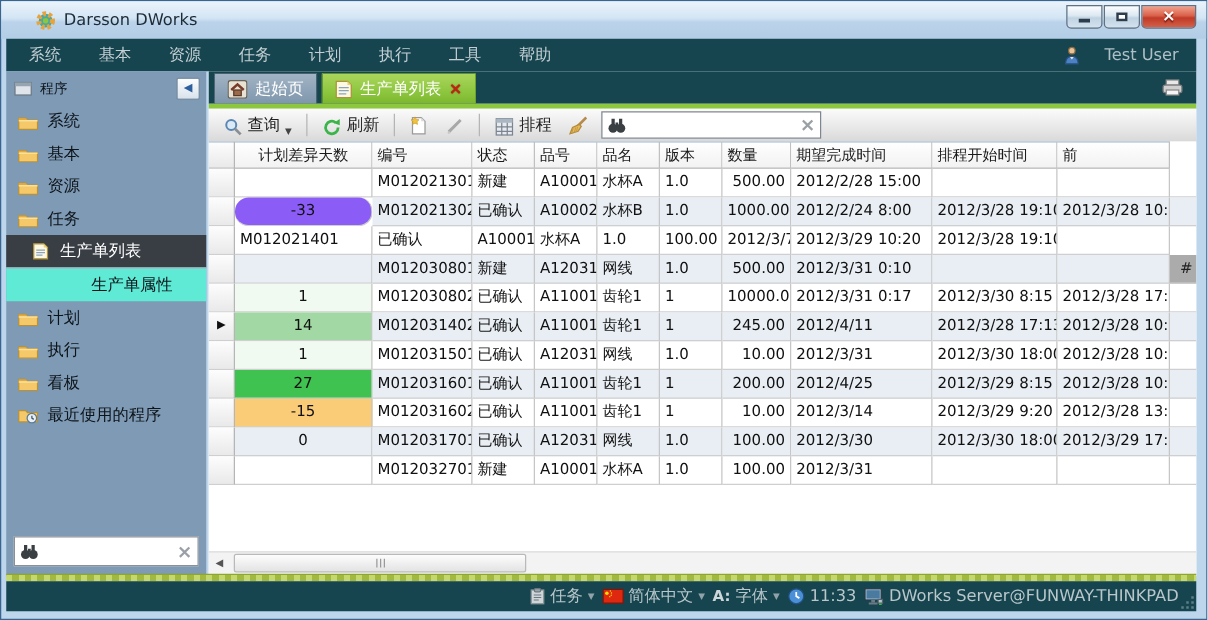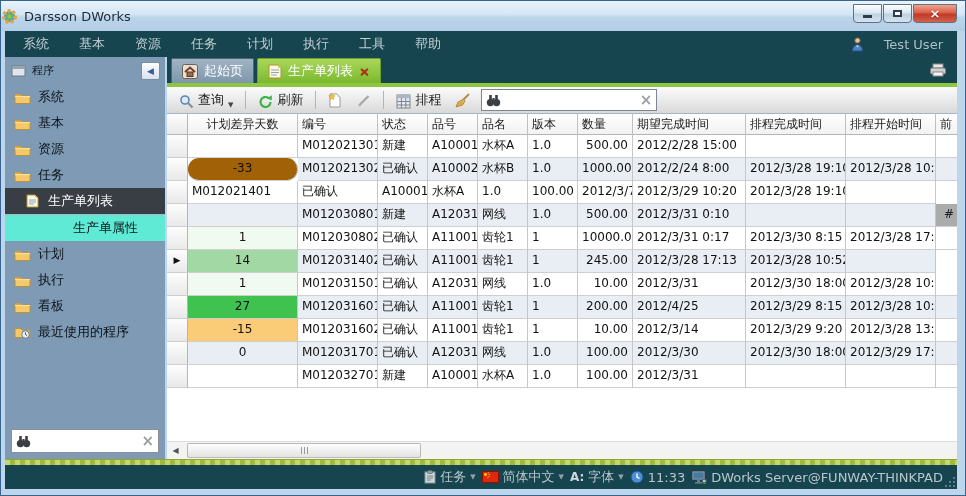--- a/index.html
+++ b/index.html
@@ -1,21 +1,21 @@
 <!DOCTYPE html>
 <html><head>
 <meta charset="utf-8">
 <style>
   html,body{margin:0;padding:0;}
   body{width:966px;height:496px;font-family:"DejaVu Sans","Liberation Sans",sans-serif;overflow:hidden;}
   .window{position:relative;width:966px;height:496px;background:#bdd6ec;border:1px solid #38648f;box-sizing:border-box;}
   
   .titlebar{position:absolute;top:0;left:0;right:0;height:30px;
     background:linear-gradient(#eaf3fb 0%,#d3e5f4 45%,#bcd4ea 55%,#b2cde6 100%);
-    display:flex;align-items:center;padding-left:0;}
+    display:flex;align-items:center;padding-left:27px;}
   .title-text{font-size:13px;color:#1d2b36;margin-left:6px;}
   .winbtns{position:absolute;top:3px;right:8px;display:flex;gap:1px;}
   .wbtn{height:19px;border:1px solid #5f7283;border-radius:0 0 4px 4px;box-sizing:border-box;
     display:flex;align-items:center;justify-content:center;cursor:pointer;}
   .wbtn.min,.wbtn.max{width:29px;background:linear-gradient(#fdfeff,#dbe7f1 45%,#c0d2e2 55%,#d4e2ee);}
   .wbtn.close{width:44px;background:linear-gradient(#f2a28c,#d9604a 45%,#c03a27 55%,#d4624a);}
   .glyph-min{width:9px;height:3px;background:#2e3d4d;margin-top:6px;}
   .glyph-max{width:9px;height:7px;border:2px solid #2e3d4d;box-sizing:border-box;background:#fff;}
   .glyph-close{color:#fff;font-size:13px;font-weight:bold;line-height:1;text-shadow:0 1px 1px #7a1d10;}
   
@@ -368,41 +368,40 @@
           <div class="tr">
             <div class="th rowhdr"></div>
             <div class="th c-center">计划差异天数</div>
             <div class="th">编号</div>
             <div class="th">状态</div>
             <div class="th">品号</div>
             <div class="th">品名</div>
             <div class="th">版本</div>
             <div class="th">数量</div>
             <div class="th">期望完成时间</div>
-            <div class="th">排程完成时间</div>
             <div class="th">排程开始时间</div>
             <div class="th">前</div>
           </div>
           <div class="tr">
             <div class="td rowhdr"></div>
             <div class="td c-center"></div>
             <div class="td">M012021301</div>
             <div class="td">新建</div>
             <div class="td">A10001</div>
             <div class="td">水杯A</div>
             <div class="td">1.0</div>
             <div class="td c-right">500.00</div>
             <div class="td">2012/2/28 15:00</div>
             <div class="td"></div>
             <div class="td"></div>
             <div class="td"></div>
           </div>
           <div class="tr alt">
             <div class="td rowhdr"></div>
-            <div class="td c-center" style="background-color: #a16207; border-radius: 11px;">-33</div>
+            <div class="td c-center" style="background-color: #8b5cf6; border-radius: 11px;">-33</div>
             <div class="td">M012021302</div>
             <div class="td">已确认</div>
             <div class="td">A10002</div>
             <div class="td">水杯B</div>
             <div class="td">1.0</div>
             <div class="td c-right">1000.00</div>
             <div class="td">2012/2/24 8:00</div>
             <div class="td">2012/3/28 19:10</div>
             <div class="td">2012/3/28 10:52</div>
             <div class="td"></div>
@@ -450,20 +449,21 @@
           </div>
           <div class="tr alt">
             <div class="td rowhdr">▶</div>
             <div class="td c-center" style="background-color: rgb(162, 216, 163);">14</div>
             <div class="td">M012031402</div>
             <div class="td">已确认</div>
             <div class="td">A11001</div>
             <div class="td">齿轮1</div>
             <div class="td">1</div>
             <div class="td c-right">245.00</div>
+            <div class="td">2012/4/11</div>
             <div class="td">2012/3/28 17:13</div>
             <div class="td">2012/3/28 10:52</div>
             <div class="td"></div>
           </div>
           <div class="tr">
             <div class="td rowhdr"></div>
             <div class="td c-center" style="background-color: rgb(241, 250, 241);">1</div>
             <div class="td">M012031501</div>
             <div class="td">已确认</div>
             <div class="td">A12031</div>

